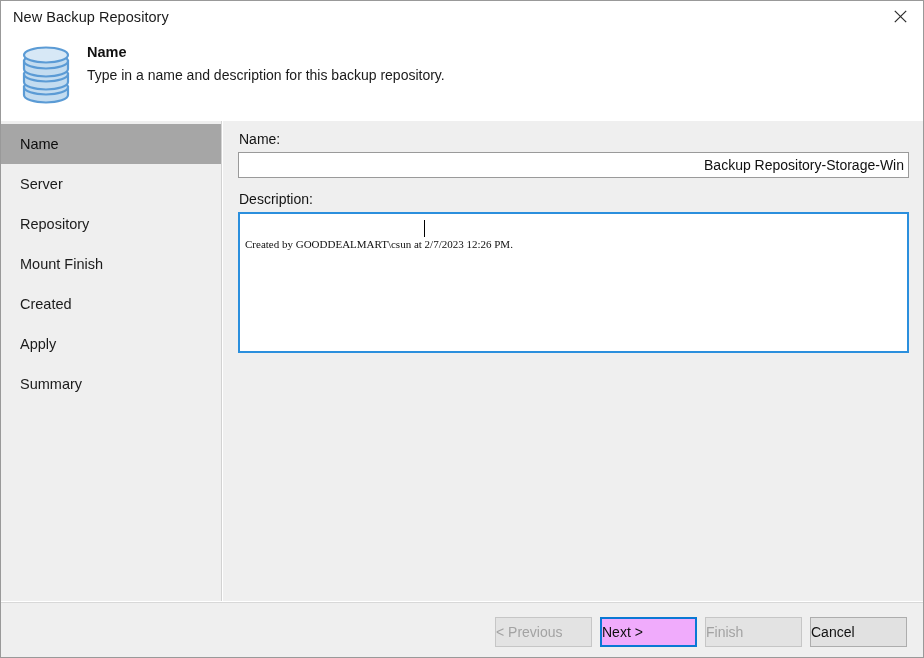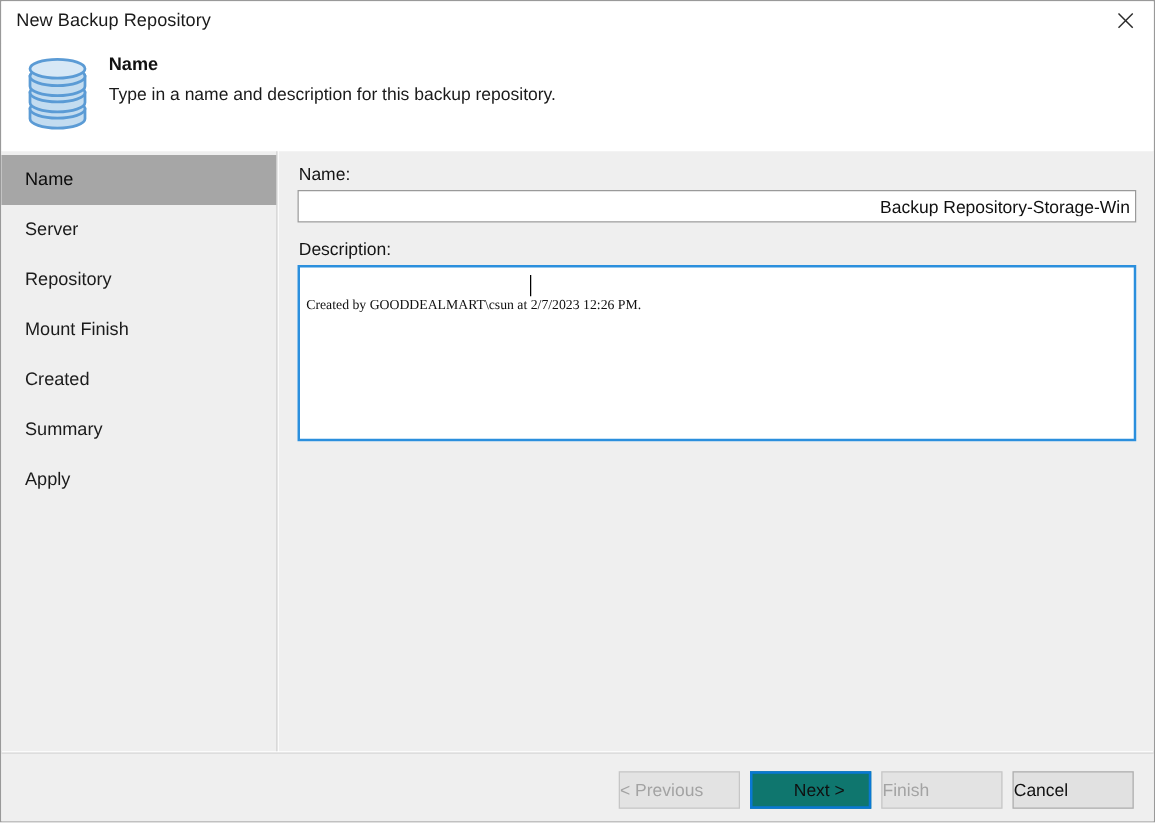--- a/index.html
+++ b/index.html
@@ -225,22 +225,21 @@
     user-select: none;
     padding: 0;
   }
   .wizard-button.disabled {
     color: #a3a3a3;
     background: #e3e3e3;
     border-color: #c6c6c6;
   }
   .wizard-button.focused {
     border: 2px solid #0a78d4;
-    background: #0f766e;
-    padding-left: 33px;
+    background: #f0abfc;
   }
   #previous-button { left: 494px; width: 97px; }
   #next-button     { left: 599px; width: 97px; }
   #finish-button   { left: 704px; width: 97px; }
   #cancel-button   { left: 809px; width: 97px; }
 </style>
 </head>
 <body>
 
 <div id="wizard-window">
@@ -289,24 +288,24 @@
       <div class="sidebar-item">
         <span>Repository</span>
       </div>
       <div class="sidebar-item">
         <span>Mount Finish</span>
       </div>
       <div class="sidebar-item">
         <span>Created</span>
       </div>
       <div class="sidebar-item">
+        <span>Apply</span>
+      </div>
+      <div class="sidebar-item">
         <span>Summary</span>
-      </div>
-      <div class="sidebar-item">
-        <span>Apply</span>
       </div>
     </div>
 
     <div id="content">
 
       <div class="field-label" id="name-label">Name:</div>
       <input id="name-input" type="text" value="Backup Repository-Storage-Win" style="">
 
       <div class="field-label" id="description-label">Description:</div>
       <div id="description-wrapper">

